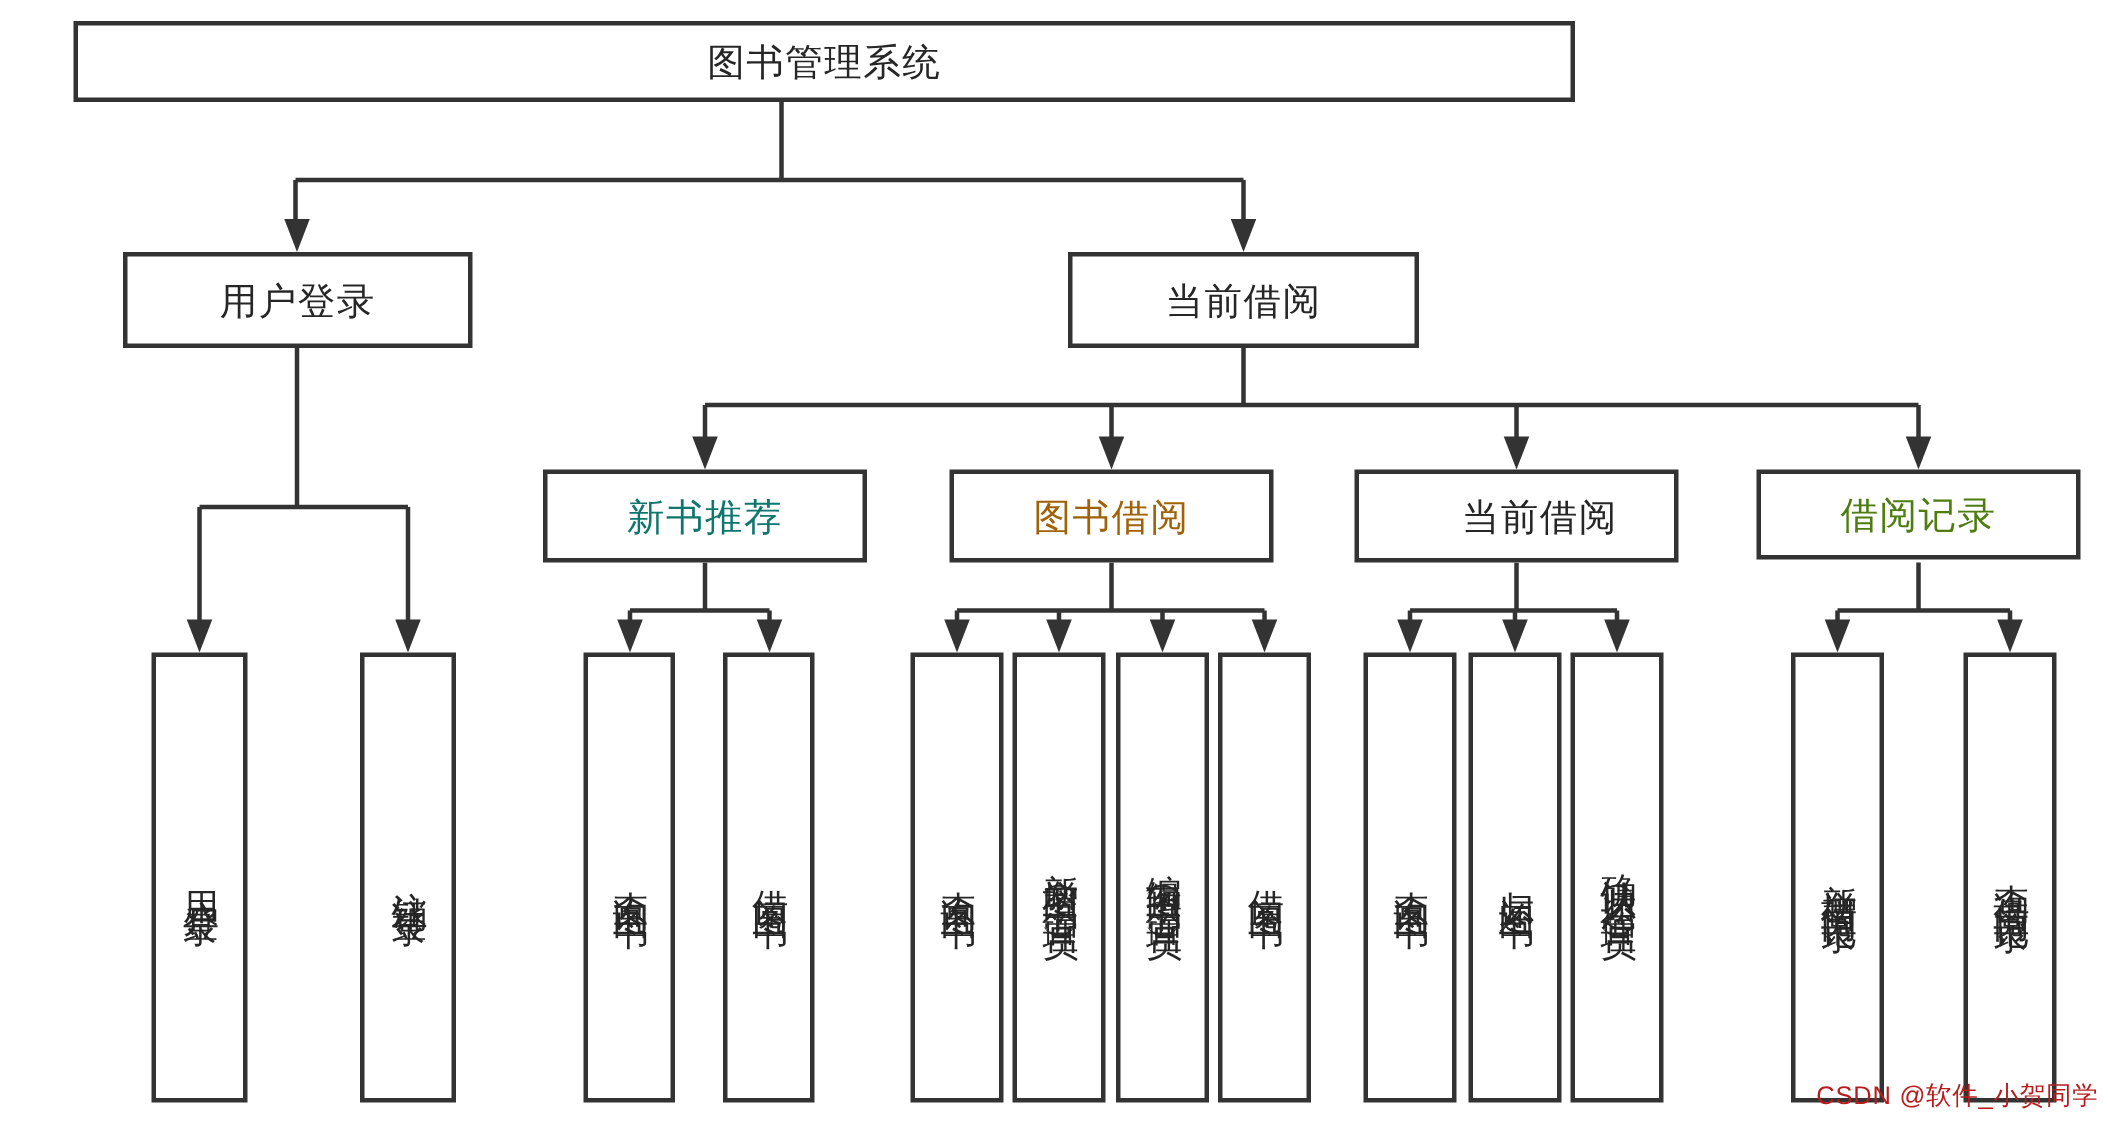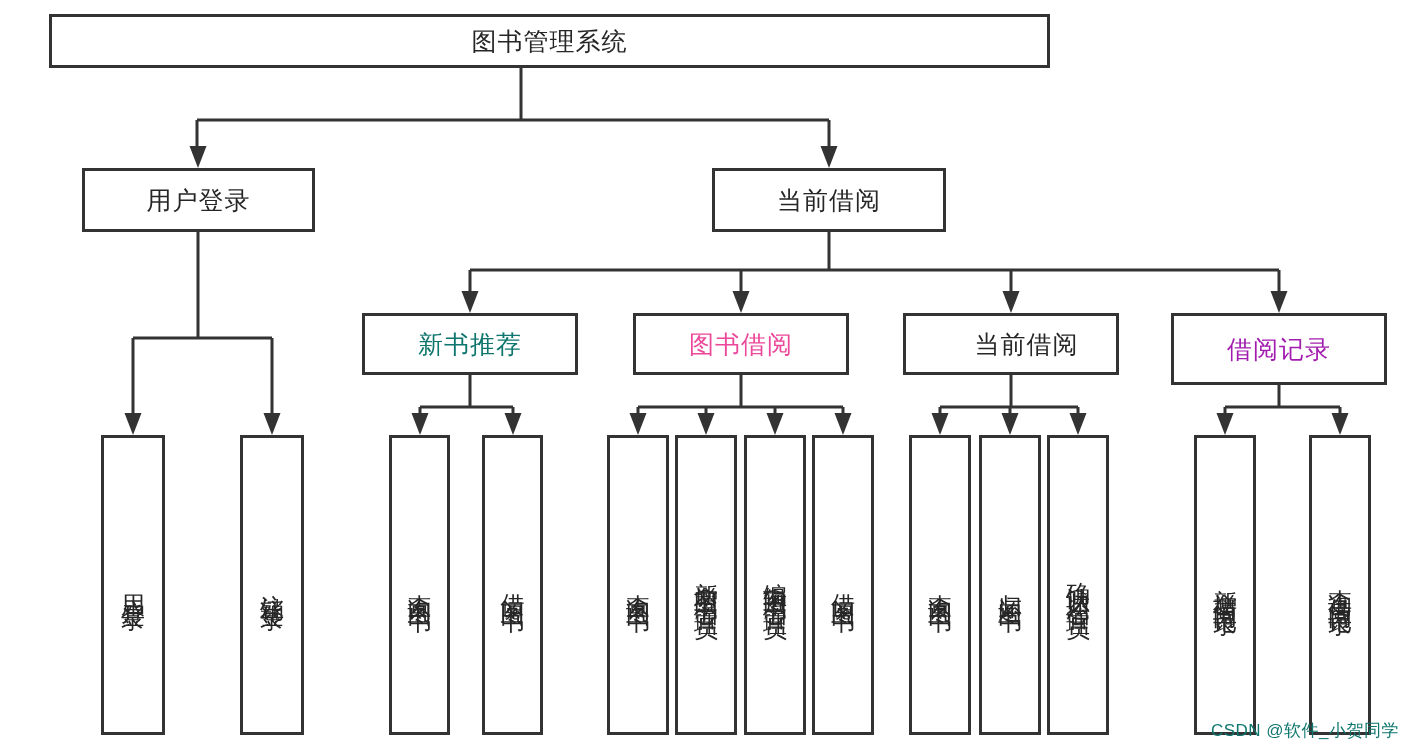--- a/index.html
+++ b/index.html
@@ -98,27 +98,27 @@
   <div class="box h-label" style="left: 82px; top: 168px; width: 233px; height: 64px; border-color: rgb(51, 51, 51); color: rgb(38, 38, 38);">
     <span>用户登录</span>
   </div>
   <div class="box h-label" style="left: 712px; top: 168px; width: 234px; height: 64px; border-color: rgb(51, 51, 51); color: rgb(38, 38, 38);">
     <span>当前借阅</span>
   </div>
 
   <div class="box h-label" style="left: 362px; top: 313px; width: 216px; height: 62px; border-color: rgb(51, 51, 51); color: #0f766e;">
     <span>新书推荐</span>
   </div>
-  <div class="box h-label" style="left: 633px; top: 313px; width: 216px; height: 62px; border-color: rgb(51, 51, 51); color: #ec4899;">
+  <div class="box h-label" style="left: 633px; top: 313px; width: 216px; height: 62px; border-color: rgb(51, 51, 51); color: #a16207;">
     <span>图书借阅</span>
   </div>
   <div class="box h-label" style="left: 903px; top: 313px; width: 216px; height: 62px; border-color: rgb(51, 51, 51); color: rgb(38, 38, 38); padding-left: 31px;">
     <span>当前借阅</span>
   </div>
-  <div class="box h-label" style="left: 1171px; top: 313px; width: 216px; height: 72px; border-color: rgb(51, 51, 51); color: #a21caf;">
+  <div class="box h-label" style="left: 1171px; top: 313px; width: 216px; height: 60px; border-color: rgb(51, 51, 51); color: #4d7c0f;">
     <span>借阅记录</span>
   </div>
 
   <div class="box leaf" style="left: 101px; top: 435px; width: 64px; height: 300px; border-color: rgb(51, 51, 51); color: rgb(38, 38, 38);">
     <span>用户登录</span>
   </div>
   <div class="box leaf" style="left: 240px; top: 435px; width: 64px; height: 300px; border-color: rgb(51, 51, 51); color: rgb(38, 38, 38);">
     <span>注销登录</span>
   </div>
   <div class="box leaf" style="left: 389px; top: 435px; width: 61px; height: 300px; border-color: rgb(51, 51, 51); color: rgb(38, 38, 38);">
@@ -148,14 +148,14 @@
   <div class="box leaf" style="left: 1047px; top: 435px; width: 62px; height: 300px; border-color: rgb(51, 51, 51); color: rgb(38, 38, 38);">
     <span>确认归还（管理员）</span>
   </div>
   <div class="box leaf" style="left: 1194px; top: 435px; width: 62px; height: 300px; border-color: rgb(51, 51, 51); color: rgb(38, 38, 38);">
     <span>新增借阅记录</span>
   </div>
   <div class="box leaf" style="left: 1309px; top: 435px; width: 62px; height: 300px; border-color: rgb(51, 51, 51); color: rgb(38, 38, 38);">
     <span>查询借阅记录</span>
   </div>
 
-  <div class="watermark" style="color: #0f766e;">CSDN @软件_小贺同学</div>
+  <div class="watermark" style="color: #b91c1c;">CSDN @软件_小贺同学</div>
 </div>
 
 </body></html>

